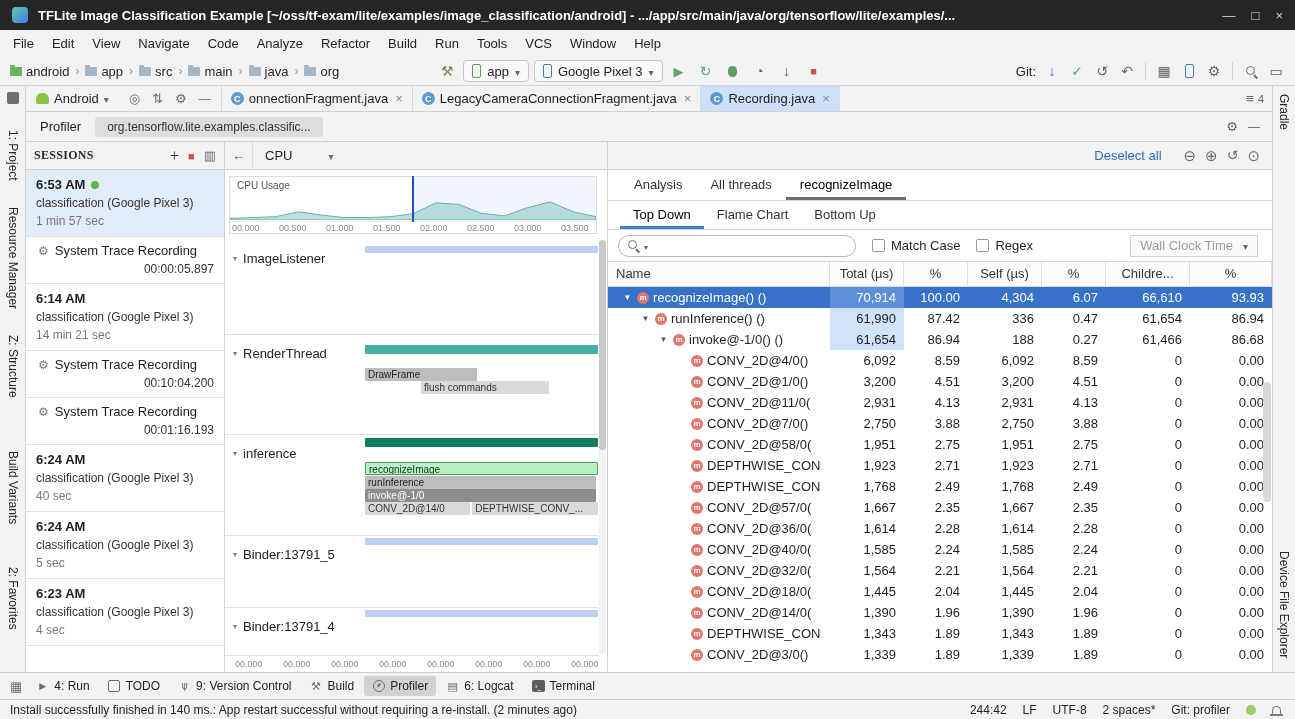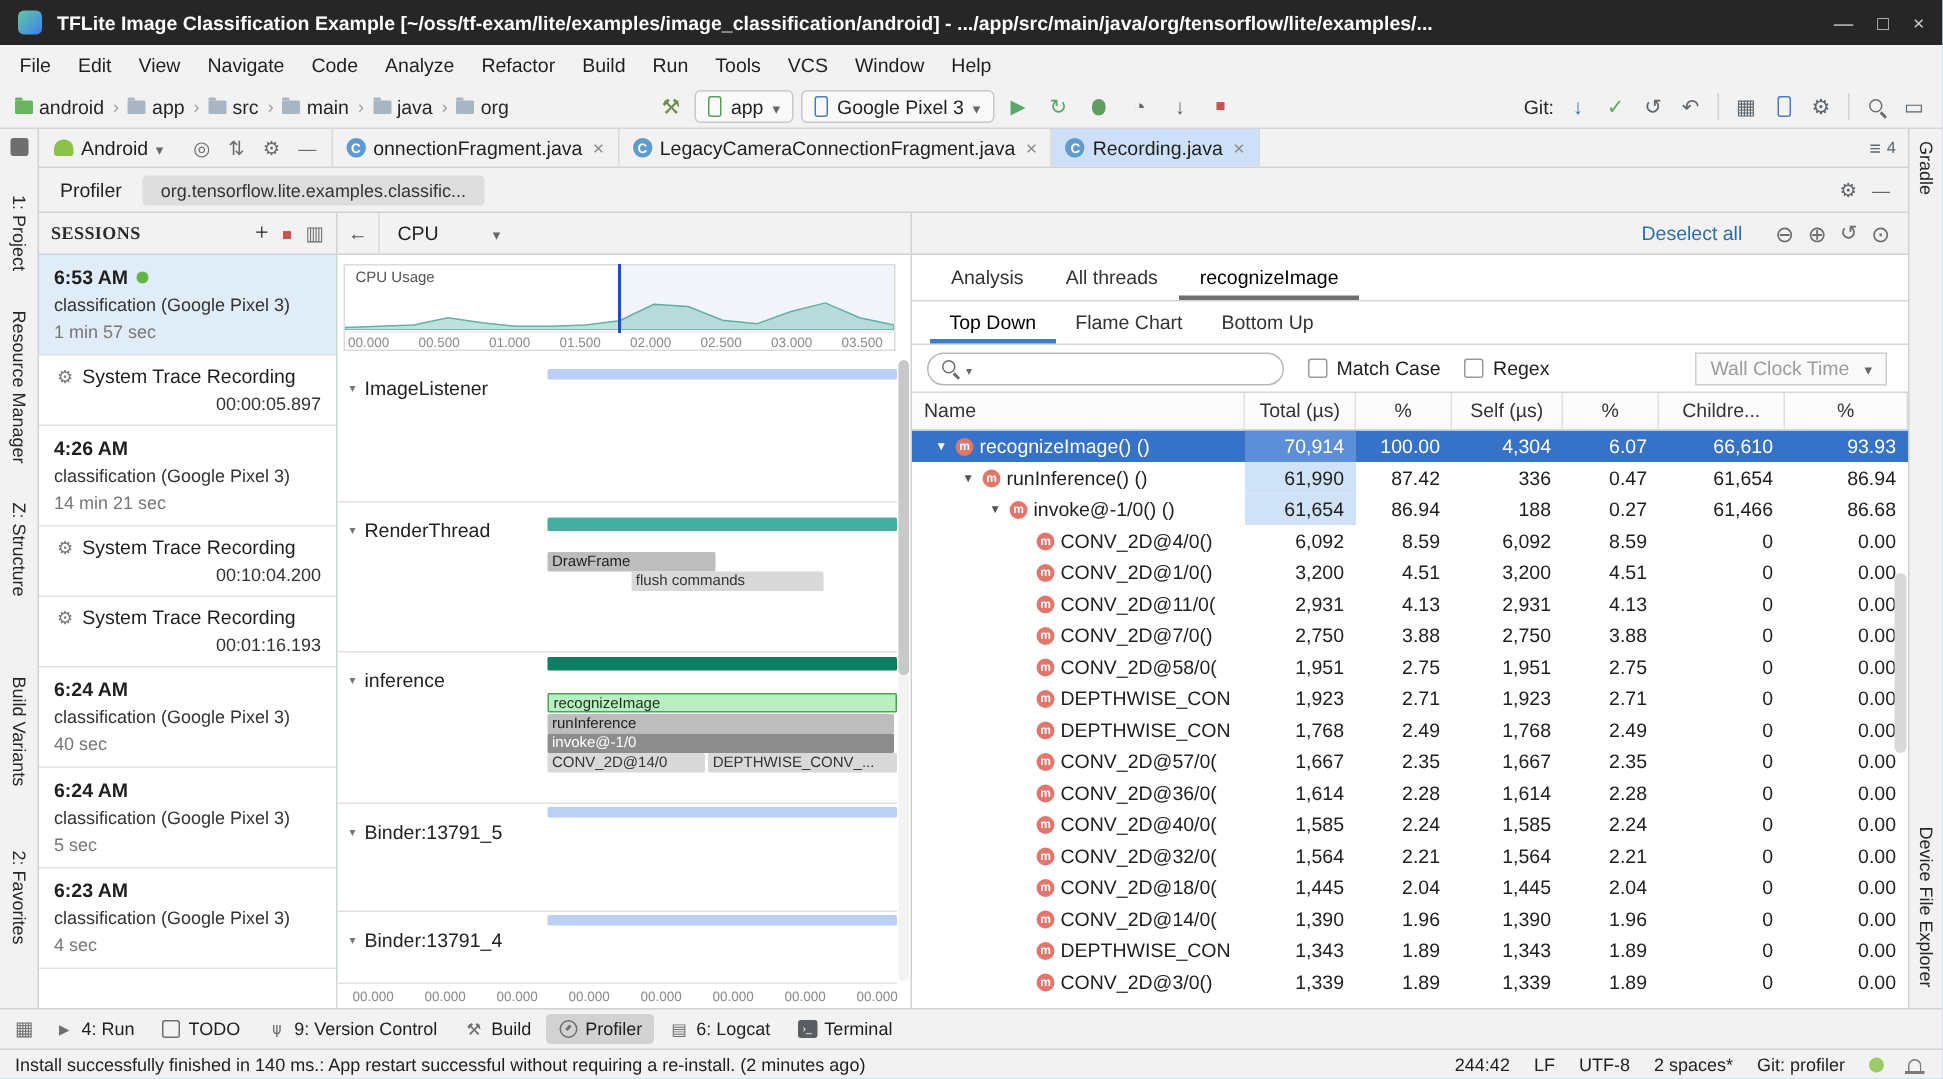--- a/index.html
+++ b/index.html
@@ -406,21 +406,21 @@
         </div>
         <div class="recording">
           <div class="rec-row">
             <span class="i-gear"></span>
             <span class="rec-label">System Trace Recording</span>
           </div>
           <div class="rec-dur">00:00:05.897</div>
         </div>
         <div class="session">
           <div class="sess-row1">
-            <span class="sess-time">4:26 AM</span>
+            <span class="sess-time">6:14 AM</span>
           </div>
           <div class="sess-app">classification (Google Pixel 3)</div>
           <div class="sess-dur">14 min 21 sec</div>
         </div>
         <div class="recording">
           <div class="rec-row">
             <span class="i-gear"></span>
             <span class="rec-label">System Trace Recording</span>
           </div>
           <div class="rec-dur">00:10:04.200</div>

